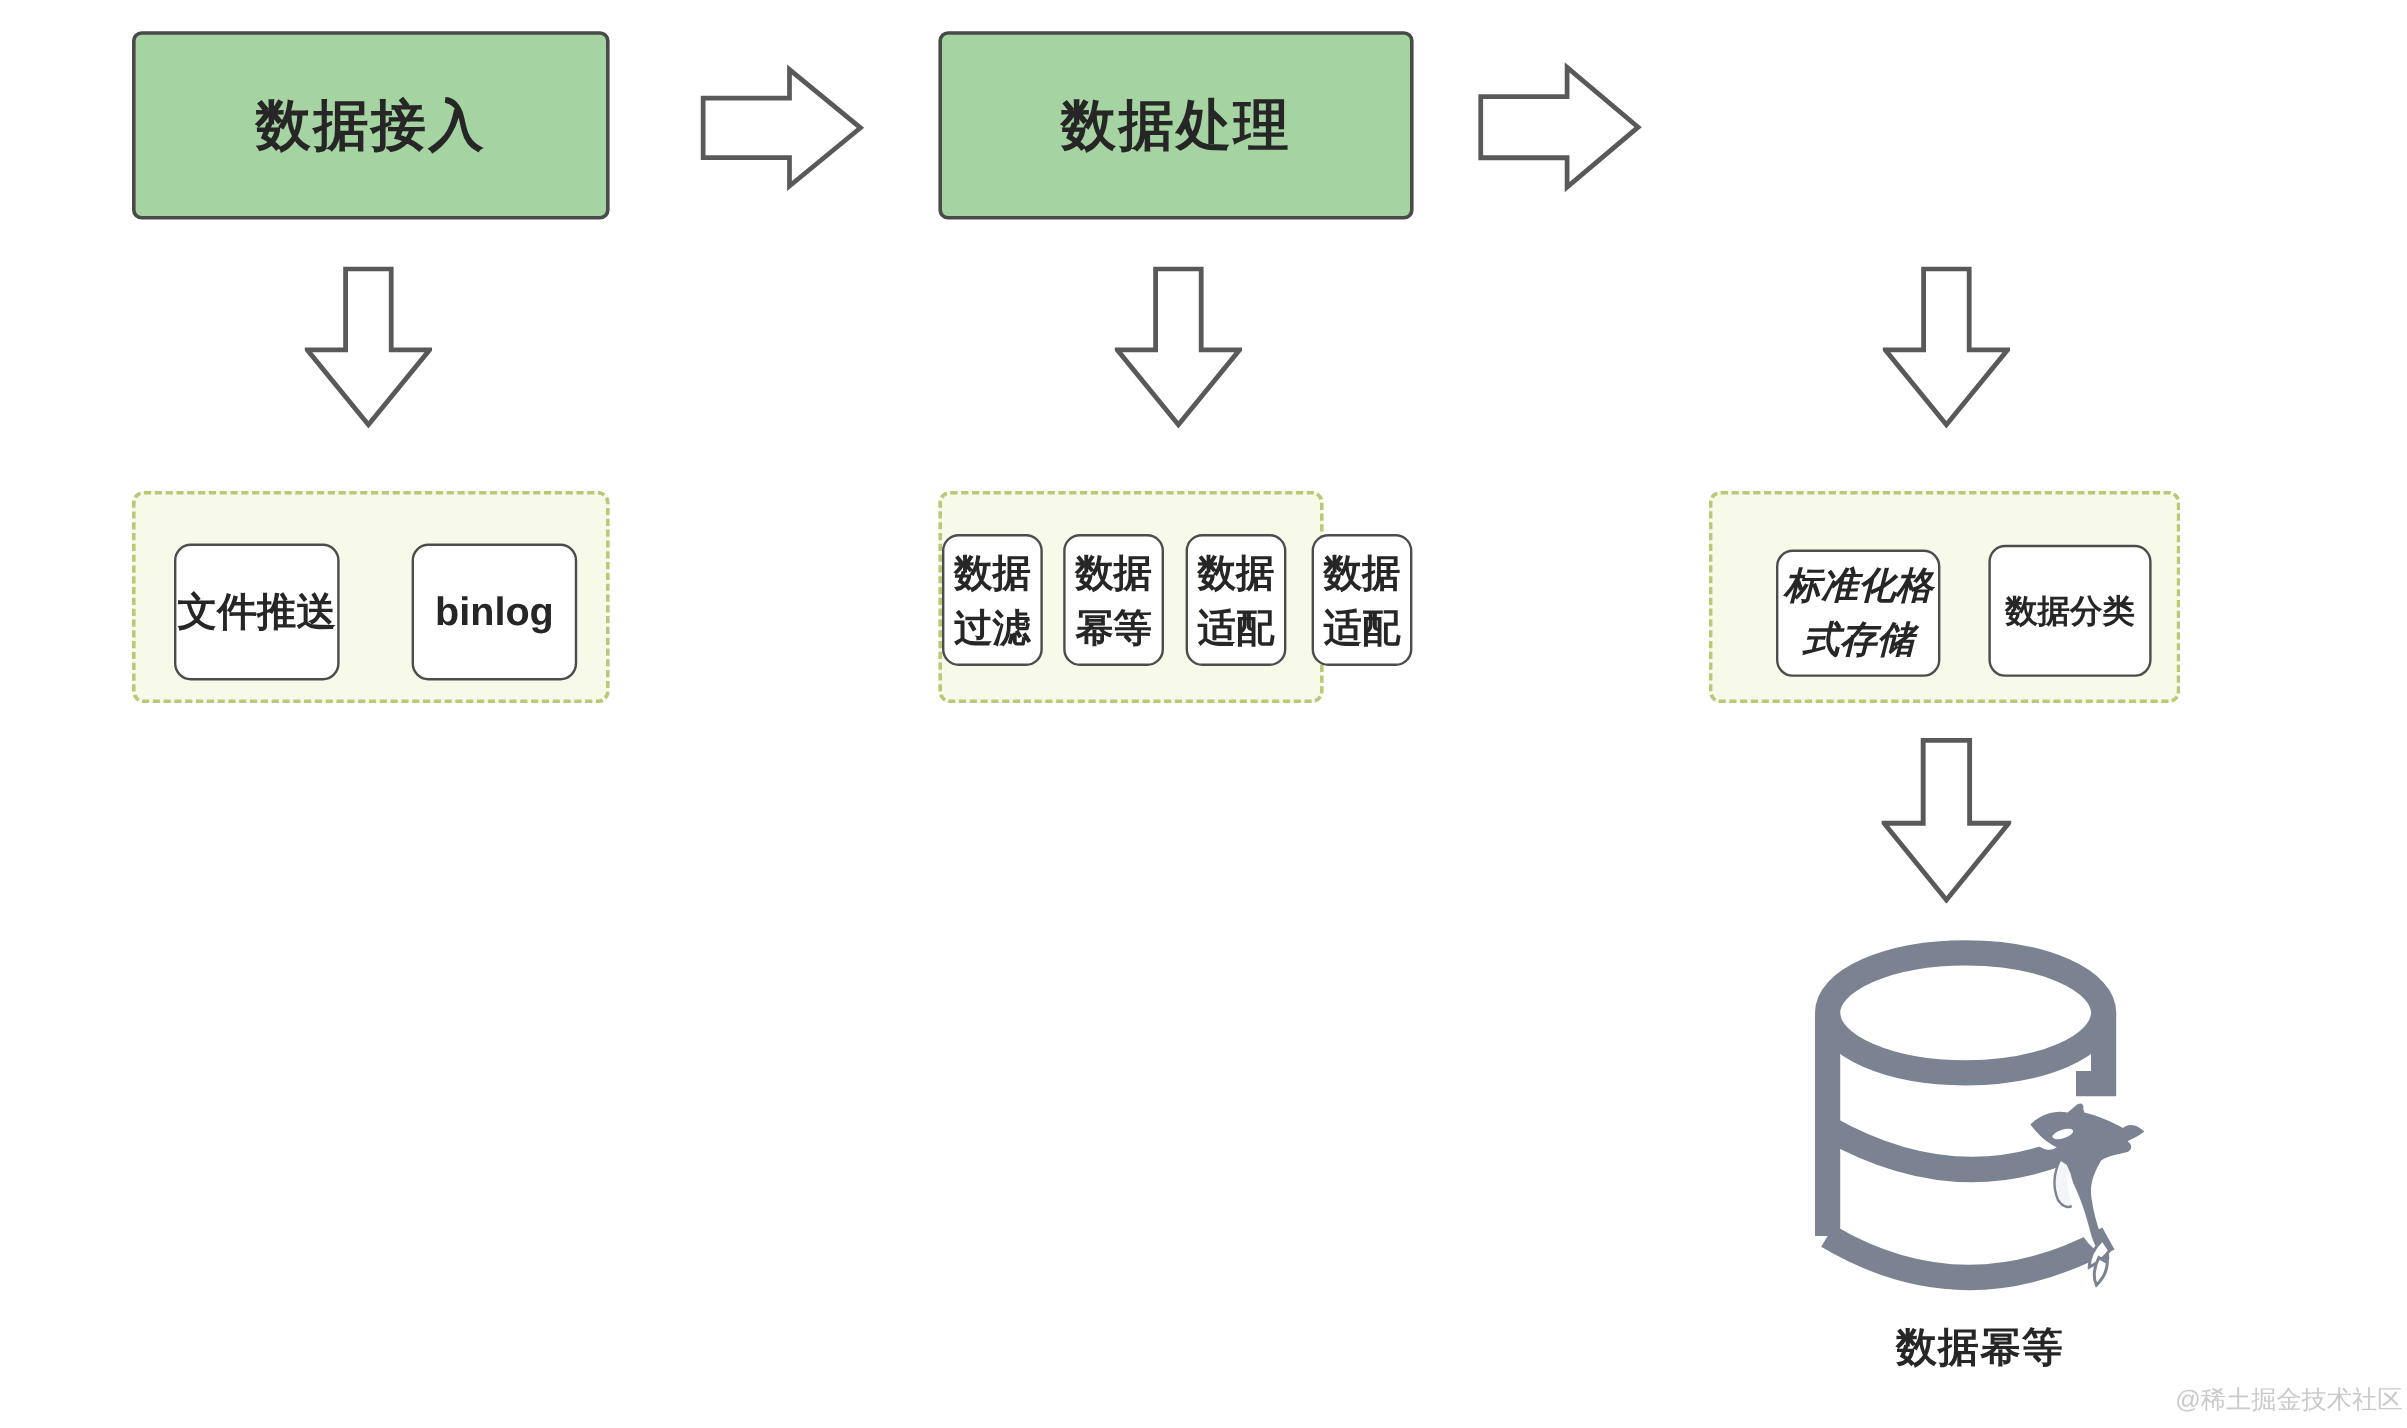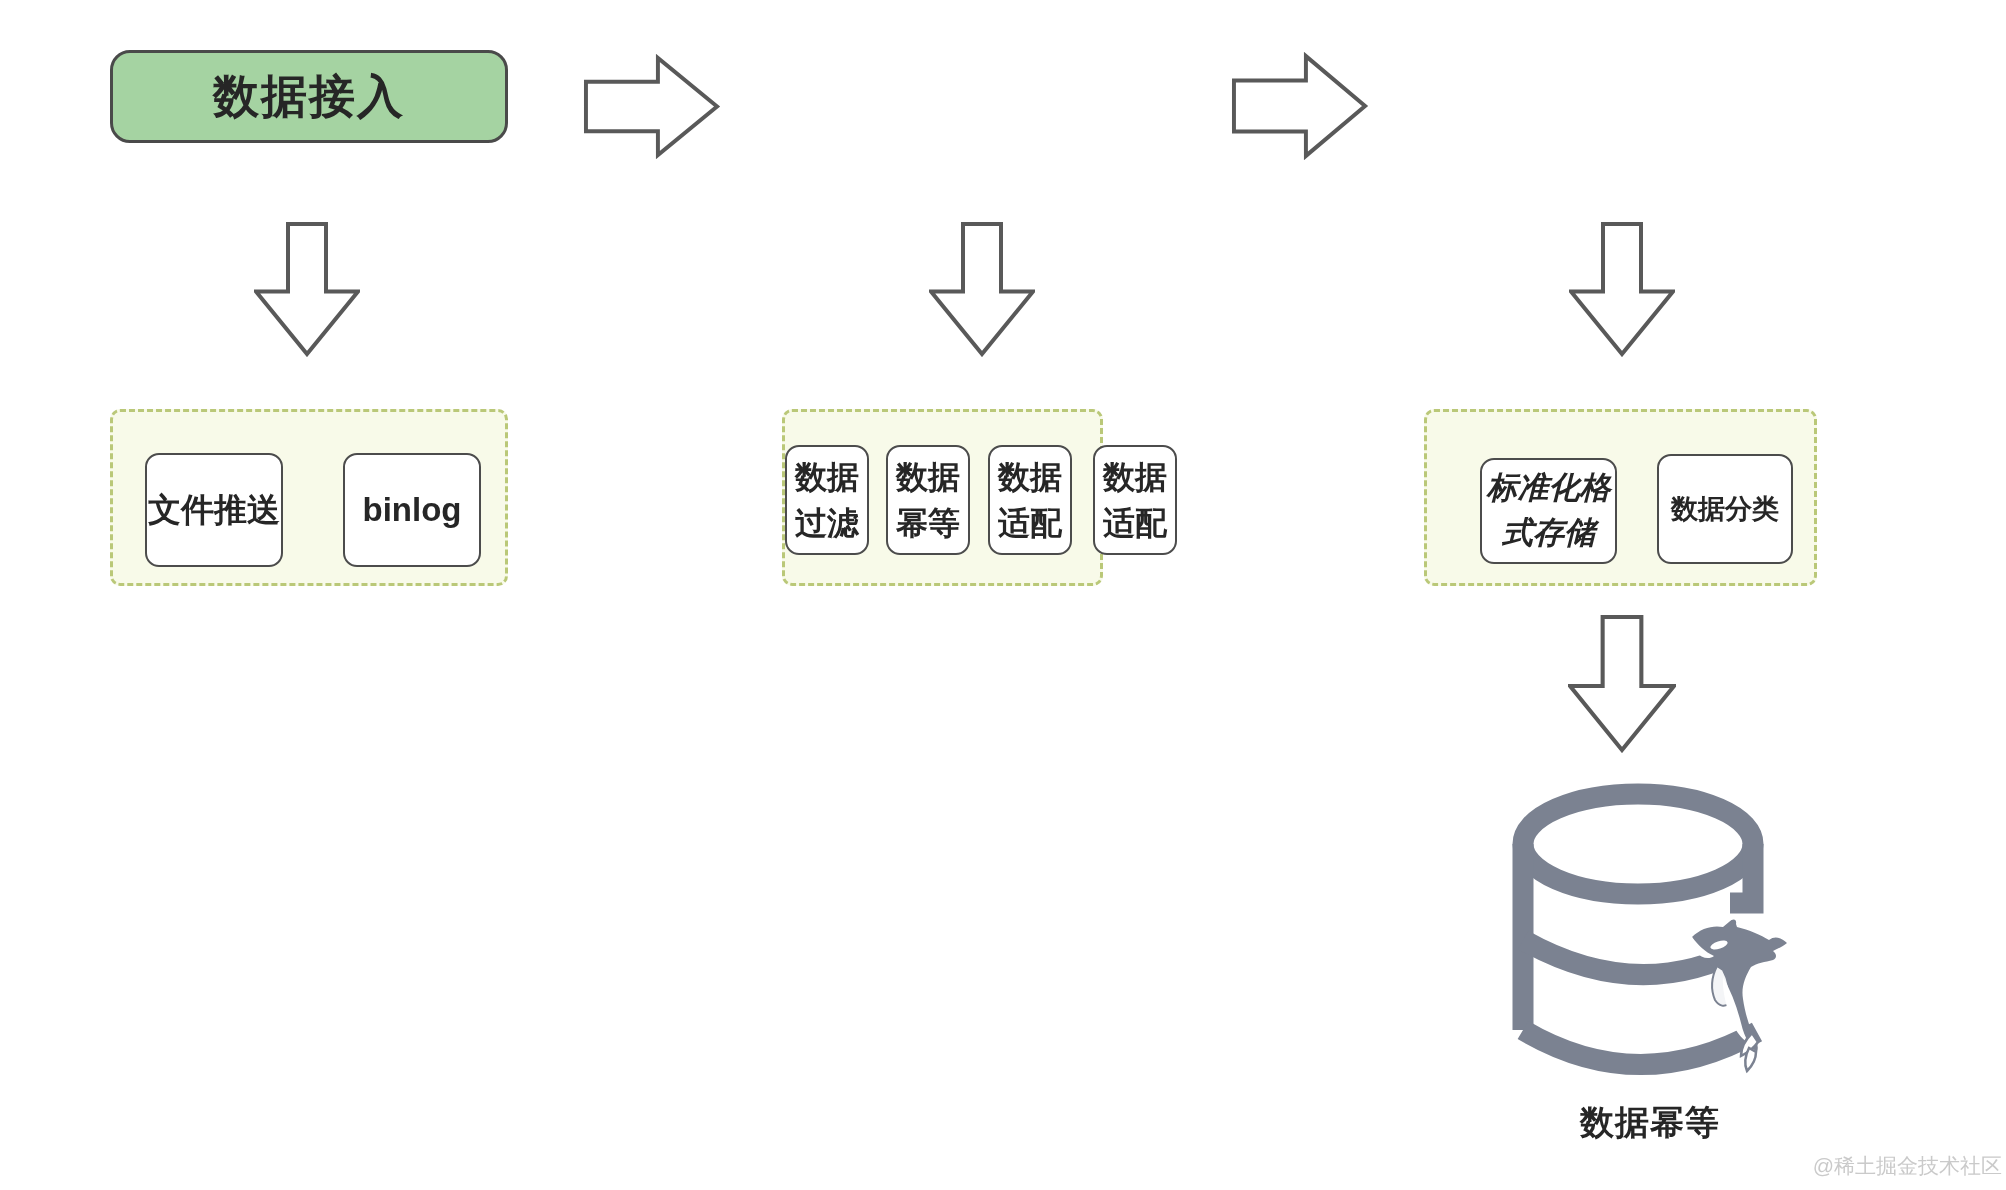--- a/index.html
+++ b/index.html
@@ -1,22 +1,22 @@
 <!DOCTYPE html>
 <html><head>
 <meta charset="utf-8">
 <style>
   html,body{margin:0;padding:0;background:#ffffff;}
   .canvas{
     position:relative;width:2006px;height:1190px;background:#ffffff;
     font-family:"Liberation Sans","DejaVu Sans",sans-serif;overflow:hidden;color:#282828;
   }
   .stage{
-    position:absolute;top:50px;height:93px;box-sizing:border-box;
-    background:#a5d3a2;border:3px solid #4a4a4a;border-radius:20px;
+    position:absolute;top:26px;height:157px;box-sizing:border-box;
+    background:#a5d3a2;border:3px solid #4a4a4a;border-radius:8px;
     display:flex;align-items:center;justify-content:center;
   }
   .stage-label{font-size:46px;font-weight:700;color:#262626;letter-spacing:2px;}
   .arrow{position:absolute;}
   .arrow polygon{fill:#ffffff;stroke:#595959;stroke-width:4;stroke-linejoin:miter;}
   .dashed-container{
     position:absolute;top:409px;height:177px;box-sizing:border-box;
     background:#f8fae9;border:3px dashed #bac878;border-radius:10px;
   }
   .card{
@@ -44,20 +44,23 @@
 <div class="canvas">
 
   <div class="stage" style="left:110px;width:398px;">
     <span class="stage-label">数据接入</span>
   </div>
 
   <svg class="arrow" style="left:583px;top:53px;" width="138" height="107" viewBox="0 0 140 108" preserveAspectRatio="none">
     <polygon points="3,29 76,29 76,5 136,54 76,103 76,79 3,79"></polygon>
   </svg>
 
+  <div class="stage" style="left:782px;width:396px;">
+    <span class="stage-label">数据处理</span>
+  </div>
 
   <svg class="arrow" style="left:1231px;top:51px;" width="138" height="110" viewBox="0 0 140 108" preserveAspectRatio="none">
     <polygon points="3,29 76,29 76,5 136,54 76,103 76,79 3,79"></polygon>
   </svg>
 
 
   <svg class="arrow" style="left:254px;top:222px;" width="106" height="135" viewBox="0 0 106 136" preserveAspectRatio="none">
     <polygon points="34,2 72,2 72,70 104,70 53,133 2,70 34,70"></polygon>
   </svg>
   <svg class="arrow" style="left:929px;top:222px;" width="106" height="135" viewBox="0 0 106 136" preserveAspectRatio="none">

